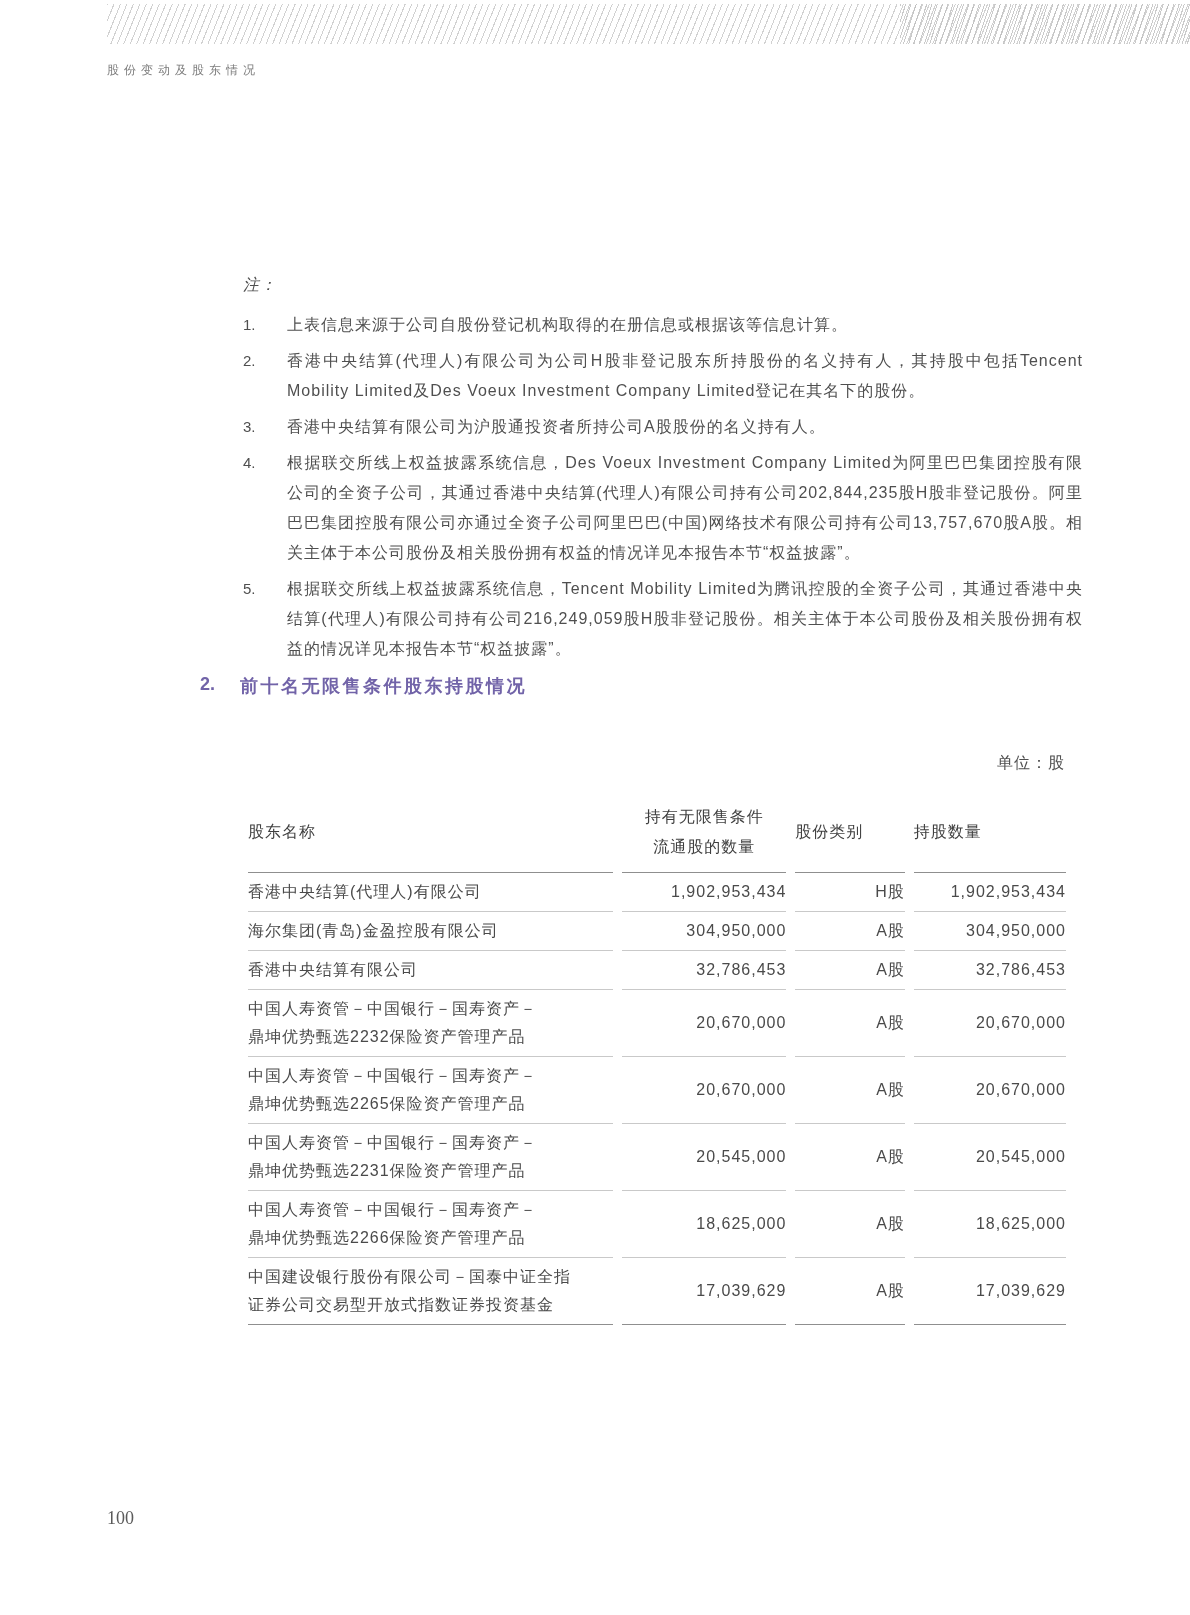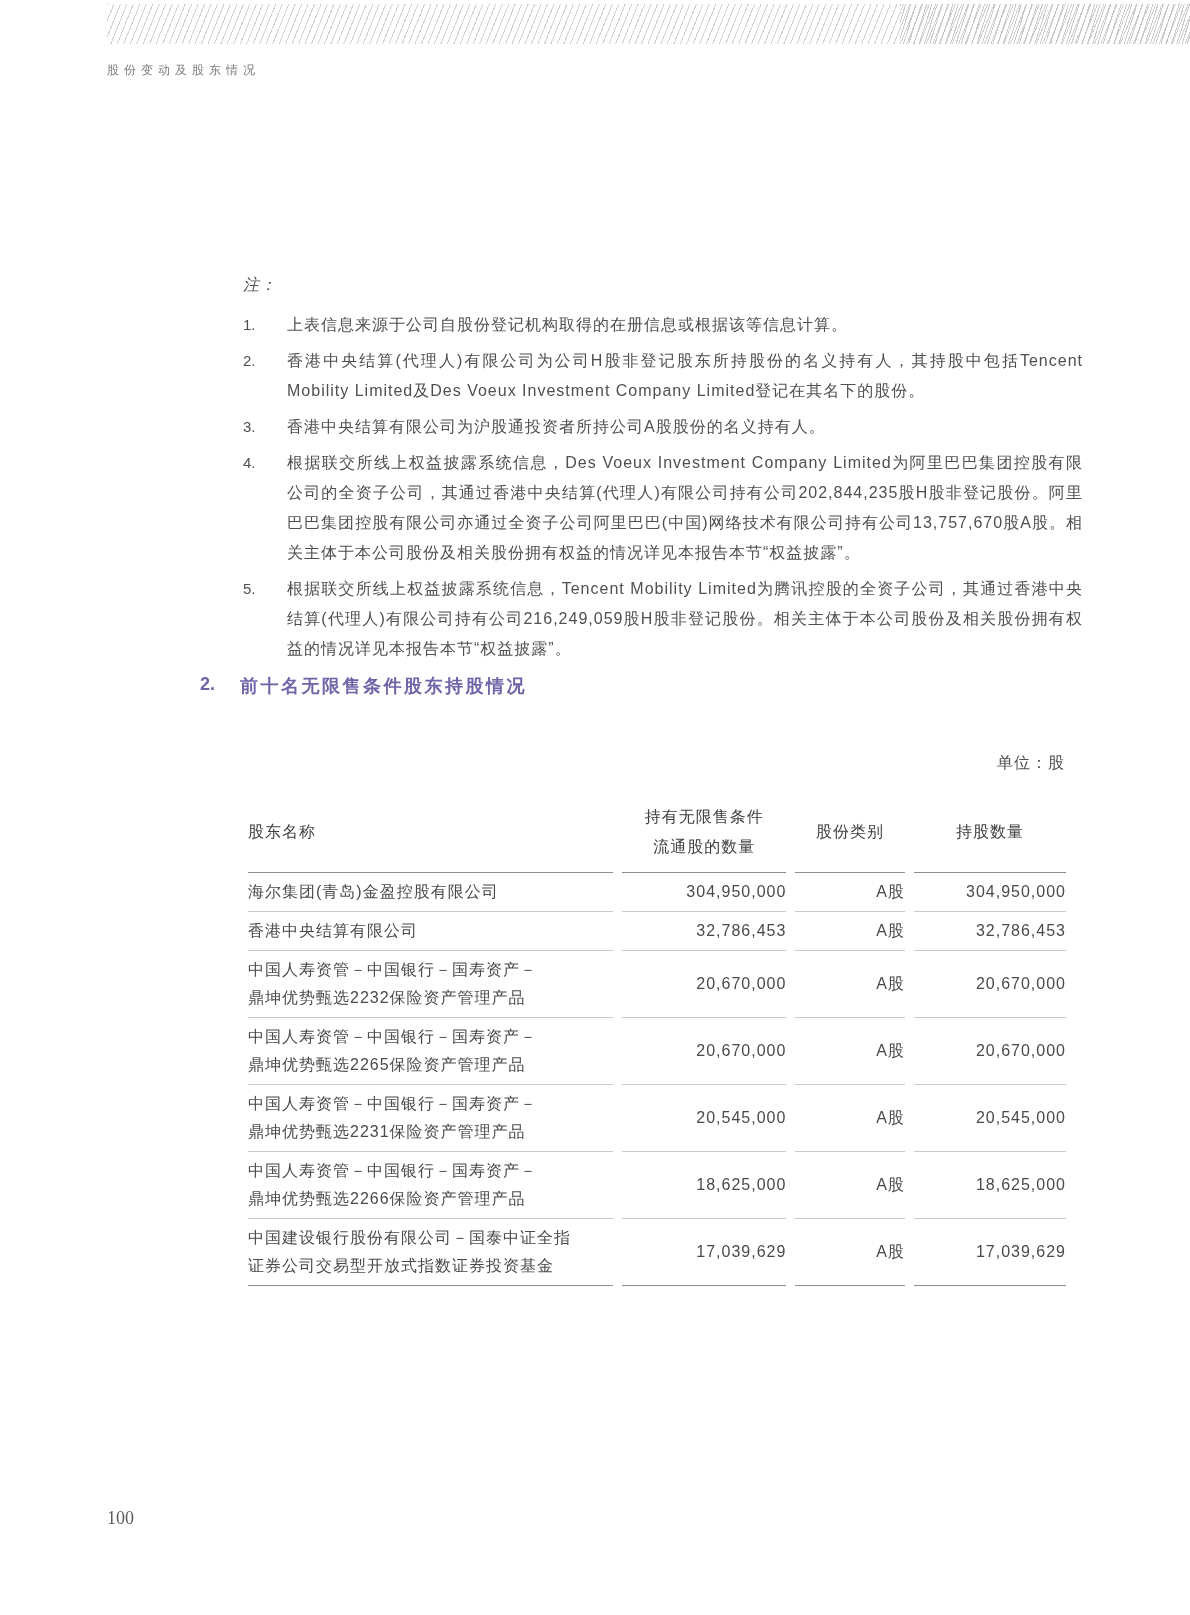--- a/index.html
+++ b/index.html
@@ -124,21 +124,21 @@
     color: #3f3f3f;
     height: 78px;
     vertical-align: middle;
     padding-bottom: 4px;
     border-bottom: 1px solid #8f8f8f;
     white-space: pre-line;
     line-height: 30px;
   }
   th.left  { text-align: left; }
   th.center{ text-align: center; }
-  th.right { text-align: center; }
+  th.right { text-align: left; }
   td {
     font-size: 16px;
     letter-spacing: 1px;
     color: #4a4a4a;
     line-height: 28px;
     padding: 5px 0;
     vertical-align: middle;
     border-bottom: 1px solid #c9c9c9;
     white-space: pre-line;
   }
@@ -210,20 +210,26 @@
     <thead>
       <tr>
         <th class="left">股东名称</th>
         <th class="center">持有无限售条件
 流通股的数量</th>
         <th class="right">股份类别</th>
         <th class="right">持股数量</th>
       </tr>
     </thead>
     <tbody id="table-body">
+  <tr>
+    <td>香港中央结算(代理人)有限公司</td>
+    <td class="num">1,902,953,434</td>
+    <td class="cls">H股</td>
+    <td class="num">1,902,953,434</td>
+  </tr>
 
   <tr>
     <td>海尔集团(青岛)金盈控股有限公司</td>
     <td class="num">304,950,000</td>
     <td class="cls">A股</td>
     <td class="num">304,950,000</td>
   </tr>
 
 
   <tr>

